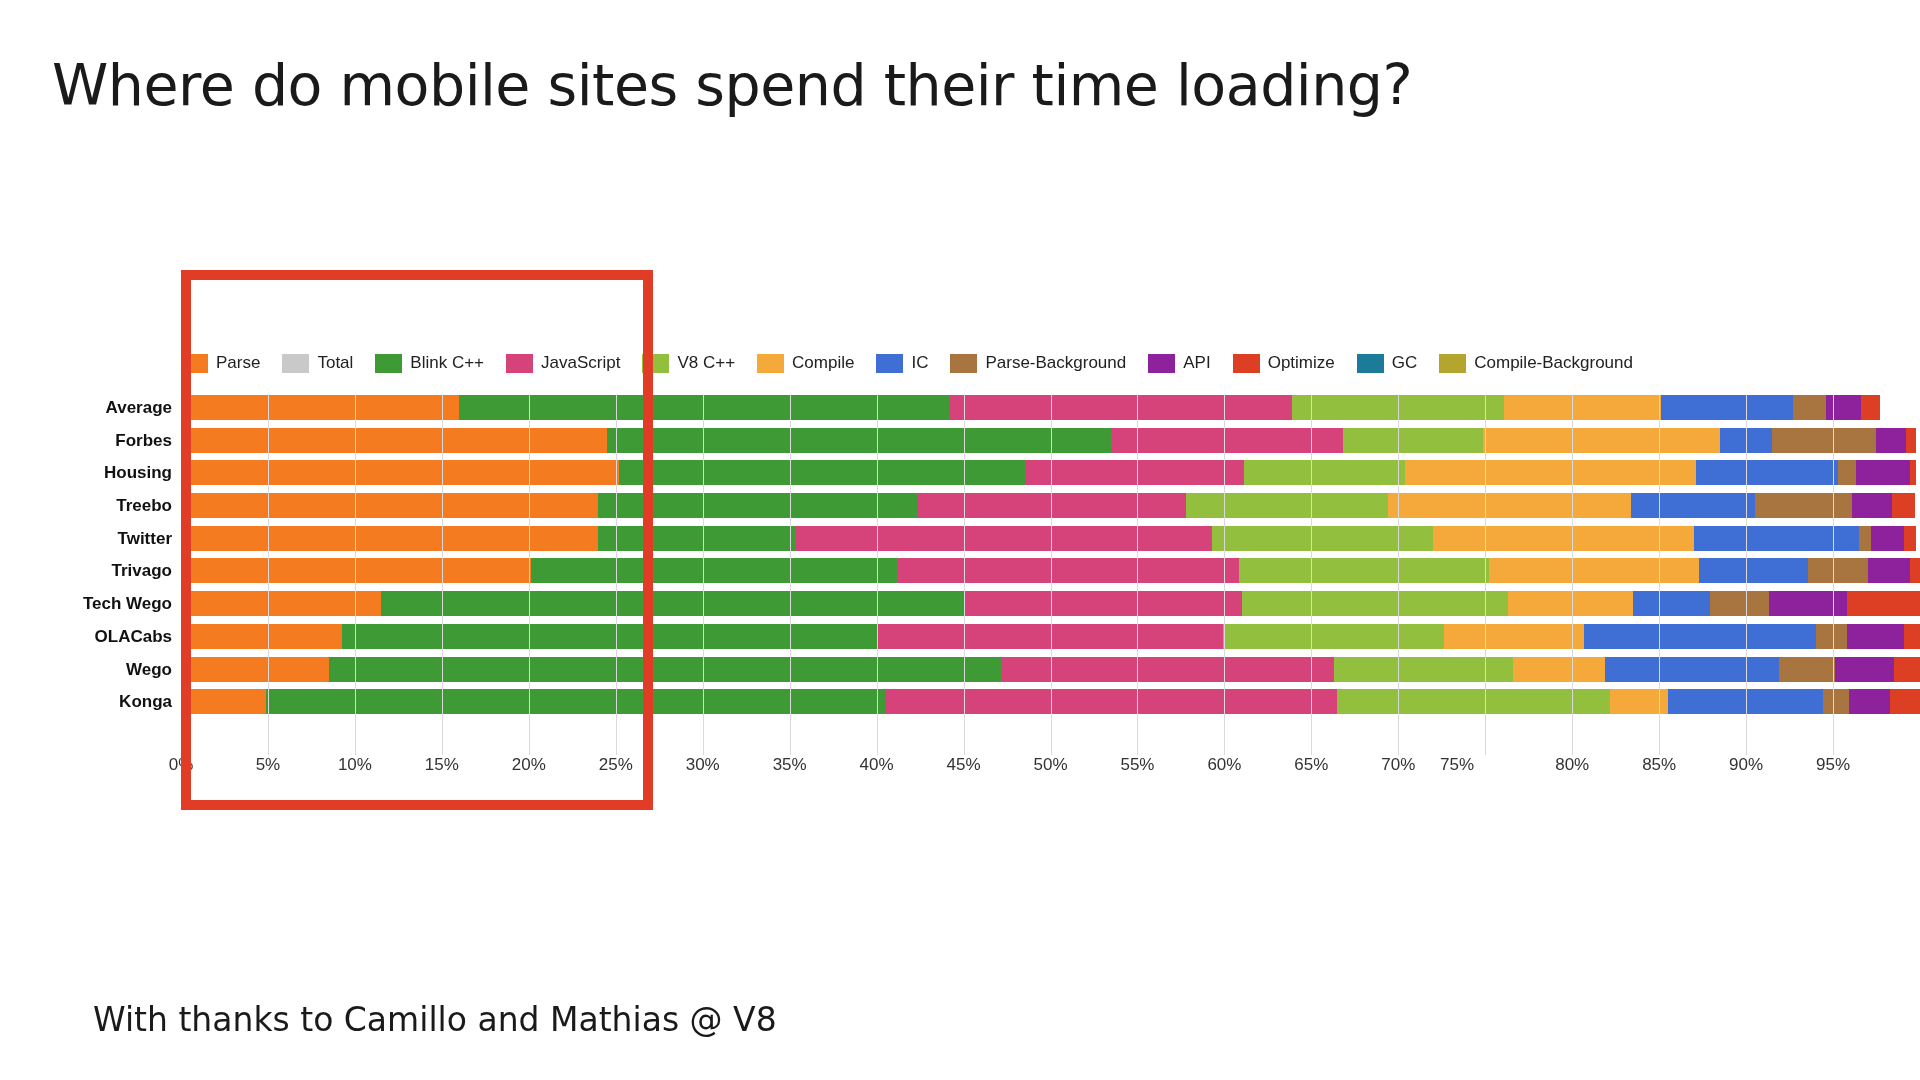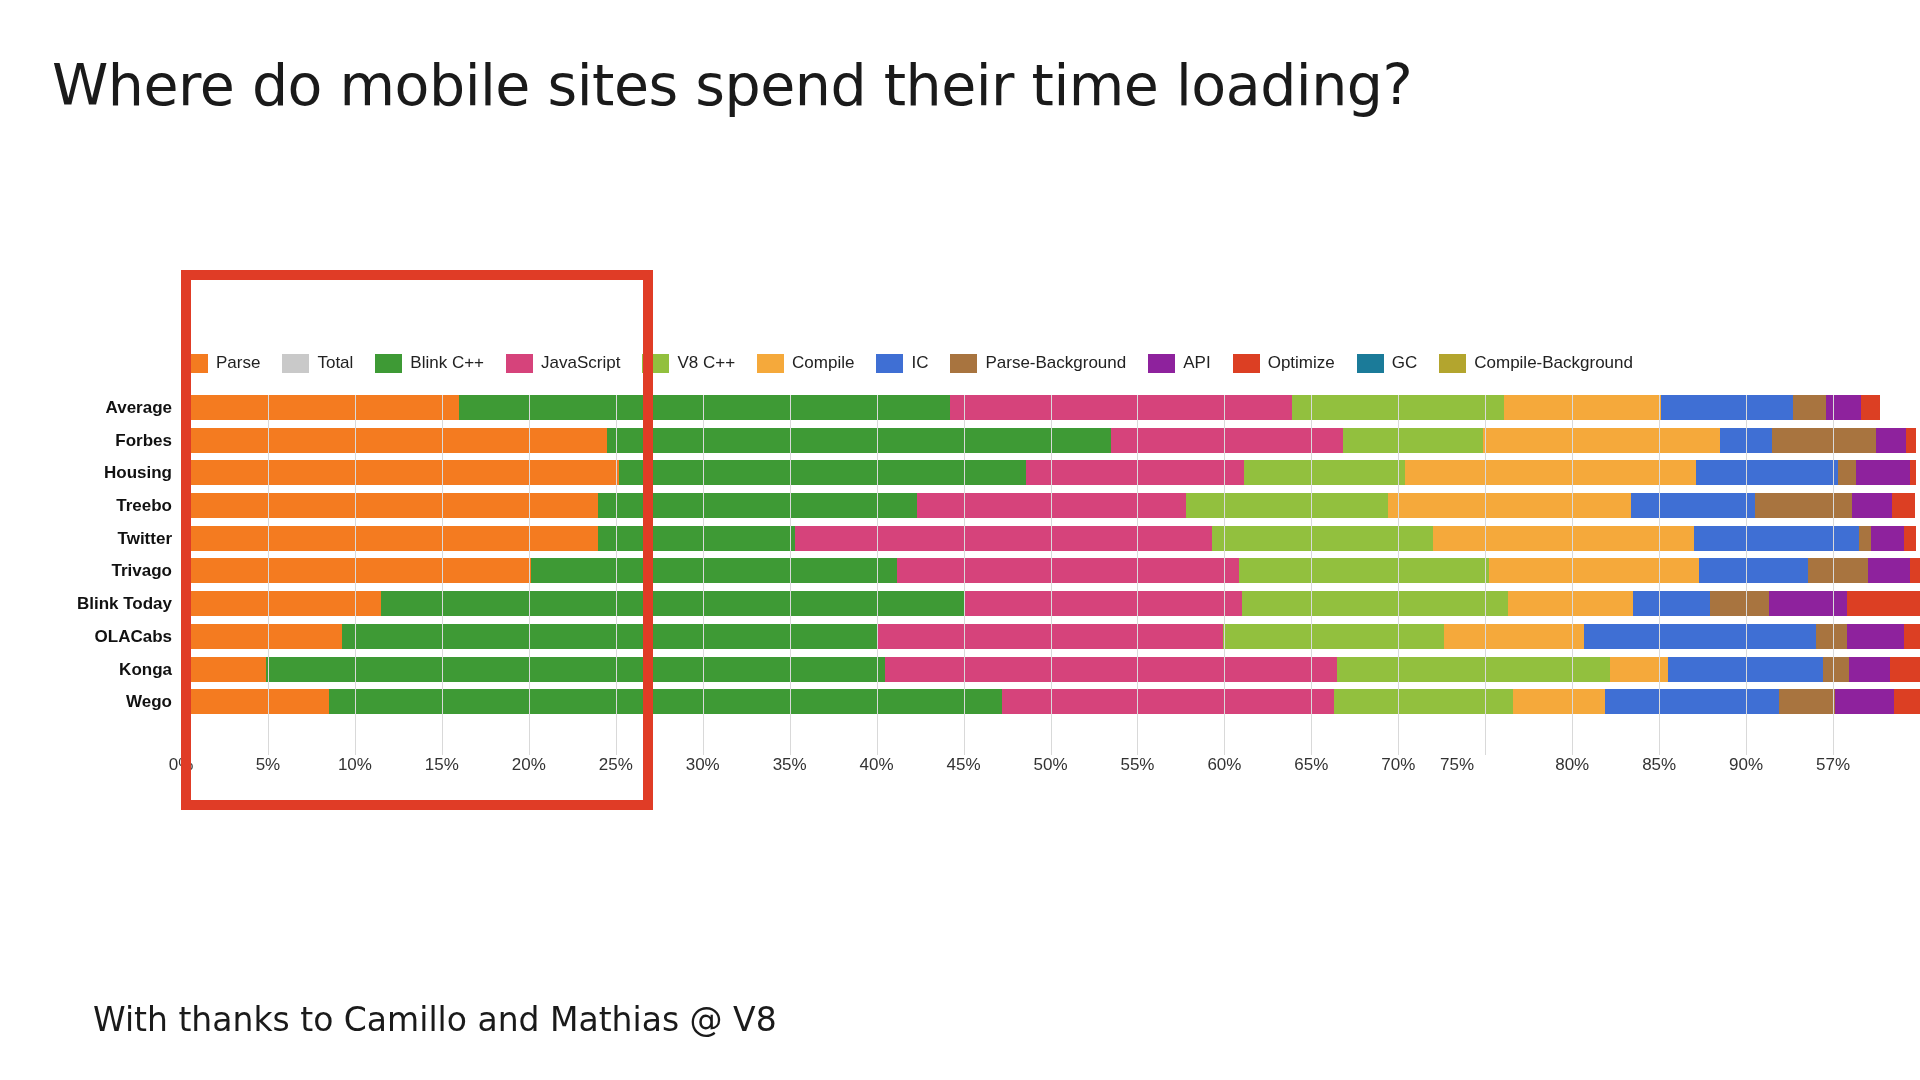--- a/index.html
+++ b/index.html
@@ -300,21 +300,21 @@
           <div class="seg" title="Trivago — JavaScript: 19.8%" style="width: 344.322px; background: rgb(214, 67, 123);"></div>
           <div class="seg" title="Trivago — V8 C++: 14.5%" style="width: 252.155px; background: rgb(146, 192, 62);"></div>
           <div class="seg" title="Trivago — Compile: 12.2%" style="width: 212.158px; background: rgb(245, 169, 59);"></div>
           <div class="seg" title="Trivago — IC: 6.3%" style="width: 109.557px; background: rgb(63, 111, 212);"></div>
           <div class="seg" title="Trivago — Parse-Background: 3.5%" style="width: 60.865px; background: rgb(168, 116, 63);"></div>
           <div class="seg" title="Trivago — API: 2.4%" style="width: 41.736px; background: rgb(142, 34, 157);"></div>
           <div class="seg" title="Trivago — Optimize: 0.6%" style="width: 10.434px; background: rgb(220, 63, 35);"></div>
         </div>
       </div>
       <div class="bar-row">
-        <div class="row-label">Blink Today</div>
+        <div class="row-label">Tech Wego</div>
         <div class="bar-track">
           <div class="seg" title="Tech Today — Parse: 11.5%" style="width: 199.985px; background: rgb(244, 123, 32);"></div>
           <div class="seg" title="Tech Today — Blink C++: 33.5%" style="width: 582.565px; background: rgb(62, 154, 53);"></div>
           <div class="seg" title="Tech Today — JavaScript: 16%" style="width: 278.24px; background: rgb(214, 67, 123);"></div>
           <div class="seg" title="Tech Today — V8 C++: 15.3%" style="width: 266.067px; background: rgb(146, 192, 62);"></div>
           <div class="seg" title="Tech Today — Compile: 7.2%" style="width: 125.208px; background: rgb(245, 169, 59);"></div>
           <div class="seg" title="Tech Today — IC: 4.4%" style="width: 76.516px; background: rgb(63, 111, 212);"></div>
           <div class="seg" title="Tech Today — Parse-Background: 3.4%" style="width: 59.126px; background: rgb(168, 116, 63);"></div>
           <div class="seg" title="Tech Today — API: 4.5%" style="width: 78.255px; background: rgb(142, 34, 157);"></div>
           <div class="seg" title="Tech Today — Optimize: 4.2%" style="width: 73.038px; background: rgb(220, 63, 35);"></div>
@@ -328,45 +328,45 @@
           <div class="seg" title="OLACabs — JavaScript: 19.9%" style="width: 346.061px; background: rgb(214, 67, 123);"></div>
           <div class="seg" title="OLACabs — V8 C++: 12.8%" style="width: 222.592px; background: rgb(146, 192, 62);"></div>
           <div class="seg" title="OLACabs — Compile: 8.1%" style="width: 140.859px; background: rgb(245, 169, 59);"></div>
           <div class="seg" title="OLACabs — IC: 13.4%" style="width: 233.026px; background: rgb(63, 111, 212);"></div>
           <div class="seg" title="OLACabs — Parse-Background: 1.8%" style="width: 31.302px; background: rgb(168, 116, 63);"></div>
           <div class="seg" title="OLACabs — API: 3.3%" style="width: 57.387px; background: rgb(142, 34, 157);"></div>
           <div class="seg" title="OLACabs — Optimize: 0.9%" style="width: 15.651px; background: rgb(220, 63, 35);"></div>
         </div>
       </div>
       <div class="bar-row">
+        <div class="row-label">Wego</div>
+        <div class="bar-track">
+          <div class="seg" title="Wego — Parse: 8.5%" style="width: 147.815px; background: rgb(244, 123, 32);"></div>
+          <div class="seg" title="Wego — Blink C++: 38.7%" style="width: 672.993px; background: rgb(62, 154, 53);"></div>
+          <div class="seg" title="Wego — JavaScript: 19.1%" style="width: 332.149px; background: rgb(214, 67, 123);"></div>
+          <div class="seg" title="Wego — V8 C++: 10.3%" style="width: 179.117px; background: rgb(146, 192, 62);"></div>
+          <div class="seg" title="Wego — Compile: 5.3%" style="width: 92.167px; background: rgb(245, 169, 59);"></div>
+          <div class="seg" title="Wego — IC: 10%" style="width: 173.9px; background: rgb(63, 111, 212);"></div>
+          <div class="seg" title="Wego — Parse-Background: 3.2%" style="width: 55.648px; background: rgb(168, 116, 63);"></div>
+          <div class="seg" title="Wego — API: 3.4%" style="width: 59.126px; background: rgb(142, 34, 157);"></div>
+          <div class="seg" title="Wego — Optimize: 1.5%" style="width: 26.085px; background: rgb(220, 63, 35);"></div>
+        </div>
+      </div>
+      <div class="bar-row">
         <div class="row-label">Konga</div>
         <div class="bar-track">
           <div class="seg" title="Konga — Parse: 4.9%" style="width: 85.211px; background: rgb(244, 123, 32);"></div>
           <div class="seg" title="Konga — Blink C++: 35.6%" style="width: 619.084px; background: rgb(62, 154, 53);"></div>
           <div class="seg" title="Konga — JavaScript: 26%" style="width: 452.14px; background: rgb(214, 67, 123);"></div>
           <div class="seg" title="Konga — V8 C++: 15.7%" style="width: 273.023px; background: rgb(146, 192, 62);"></div>
           <div class="seg" title="Konga — Compile: 3.3%" style="width: 57.387px; background: rgb(245, 169, 59);"></div>
           <div class="seg" title="Konga — IC: 8.9%" style="width: 154.771px; background: rgb(63, 111, 212);"></div>
           <div class="seg" title="Konga — Parse-Background: 1.5%" style="width: 26.085px; background: rgb(168, 116, 63);"></div>
           <div class="seg" title="Konga — API: 2.4%" style="width: 41.736px; background: rgb(142, 34, 157);"></div>
           <div class="seg" title="Konga — Optimize: 1.7%" style="width: 29.563px; background: rgb(220, 63, 35);"></div>
-        </div>
-      </div>
-      <div class="bar-row">
-        <div class="row-label">Wego</div>
-        <div class="bar-track">
-          <div class="seg" title="Wego — Parse: 8.5%" style="width: 147.815px; background: rgb(244, 123, 32);"></div>
-          <div class="seg" title="Wego — Blink C++: 38.7%" style="width: 672.993px; background: rgb(62, 154, 53);"></div>
-          <div class="seg" title="Wego — JavaScript: 19.1%" style="width: 332.149px; background: rgb(214, 67, 123);"></div>
-          <div class="seg" title="Wego — V8 C++: 10.3%" style="width: 179.117px; background: rgb(146, 192, 62);"></div>
-          <div class="seg" title="Wego — Compile: 5.3%" style="width: 92.167px; background: rgb(245, 169, 59);"></div>
-          <div class="seg" title="Wego — IC: 10%" style="width: 173.9px; background: rgb(63, 111, 212);"></div>
-          <div class="seg" title="Wego — Parse-Background: 3.2%" style="width: 55.648px; background: rgb(168, 116, 63);"></div>
-          <div class="seg" title="Wego — API: 3.4%" style="width: 59.126px; background: rgb(142, 34, 157);"></div>
-          <div class="seg" title="Wego — Optimize: 1.5%" style="width: 26.085px; background: rgb(220, 63, 35);"></div>
         </div>
       </div>
     </div>
 
   <div id="x-axis">
       <div class="xtick" style="left: 0px;">0%</div>
       <div class="xtick" style="left: 86.95px;">5%</div>
       <div class="xtick" style="left: 173.9px;">10%</div>
       <div class="xtick" style="left: 260.85px;">15%</div>
       <div class="xtick" style="left: 347.8px;">20%</div>
@@ -377,19 +377,19 @@
       <div class="xtick" style="left: 782.55px;">45%</div>
       <div class="xtick" style="left: 869.5px;">50%</div>
       <div class="xtick" style="left: 956.45px;">55%</div>
       <div class="xtick" style="left: 1043.4px;">60%</div>
       <div class="xtick" style="left: 1130.35px;">65%</div>
       <div class="xtick" style="left: 1217.3px;">70%</div>
       <div class="xtick" style="left: 1276px;">75%</div>
       <div class="xtick" style="left: 1391.2px;">80%</div>
       <div class="xtick" style="left: 1478.15px;">85%</div>
       <div class="xtick" style="left: 1565.1px;">90%</div>
-      <div class="xtick" style="left: 1652.05px;">57%</div>
+      <div class="xtick" style="left: 1652.05px;">95%</div>
     </div>
 
   <div id="highlight-rect"></div>
 </div>
 
 <div id="footer-note">With thanks to Camillo and Mathias @ V8</div>
 
 </body></html>

